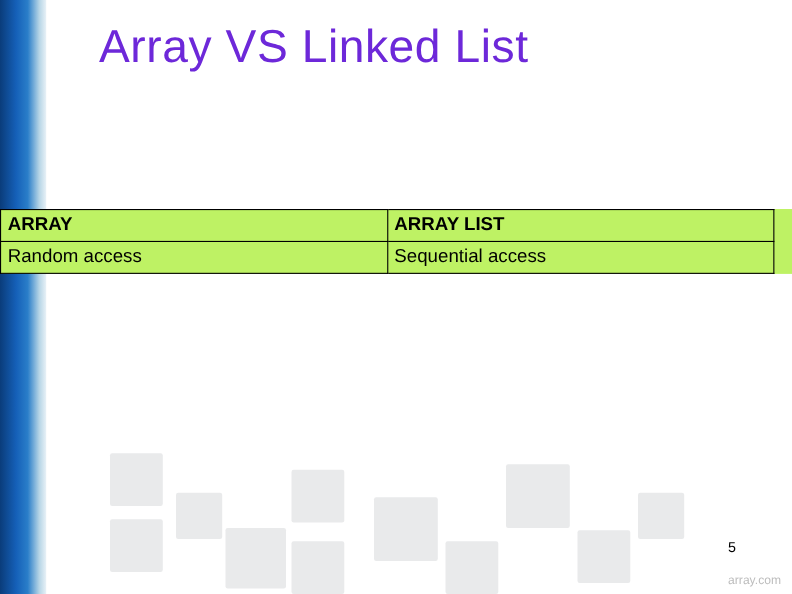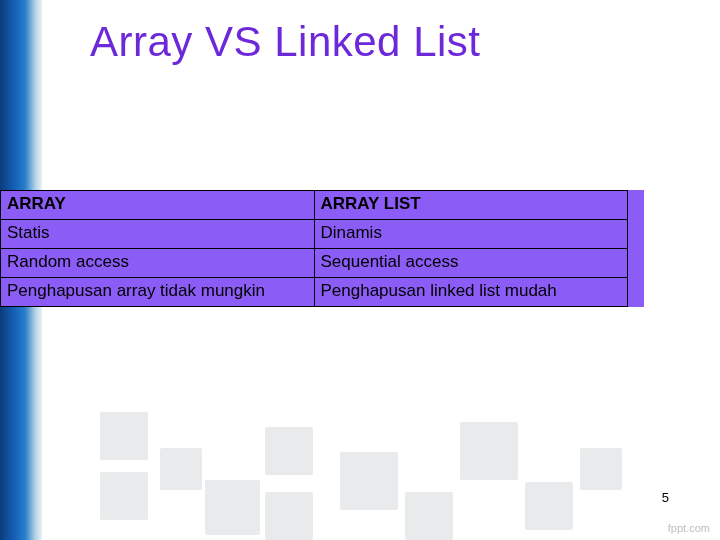--- a/index.html
+++ b/index.html
@@ -25,23 +25,23 @@
     left: 90px;
     font-size: 42px;
     font-weight: 400;
     color: #6d28d9;
     letter-spacing: 0.5px;
   }
   .table-wrap {
     position: absolute;
     top: 190px;
     left: 0;
-    width: 644px;
+    width: 720px;
     padding-right: 16px;
-    background: #8b5cf6;
+    background: #bef264;
   }
   table {
     width: 100%;
     border-collapse: collapse;
     table-layout: fixed;
     font-size: 17px;
     color: #000;
   }
   td {
     border: 1px solid #000;
@@ -102,43 +102,35 @@
 <h1 class="title">Array VS Linked List</h1>
 
 <div class="table-wrap">
   <table>
     <tbody>
         <tr class="header">
       <td>ARRAY</td>
       <td>ARRAY LIST</td>
     </tr>
     <tr>
-      <td>Statis</td>
-      <td>Dinamis</td>
-    </tr>
-    <tr>
       <td>Random access</td>
       <td>Sequential access</td>
-    </tr>
-    <tr>
-      <td>Penghapusan array tidak mungkin</td>
-      <td>Penghapusan linked list mudah</td>
     </tr>
   </tbody>
     </table>
 </div>
 
 <div class="squares">
   <div class="sq s1"></div>
   <div class="sq s2"></div>
   <div class="sq s3"></div>
   <div class="sq s4"></div>
   <div class="sq s5"></div>
   <div class="sq s6"></div>
   <div class="sq s7"></div>
   <div class="sq s8"></div>
   <div class="sq s9"></div>
   <div class="sq s10"></div>
   <div class="sq s11"></div>
 </div>
 
 <div class="page-num">5</div>
-<div class="watermark">fppt.com</div>
+<div class="watermark">array.com</div>
 
 </body></html>

